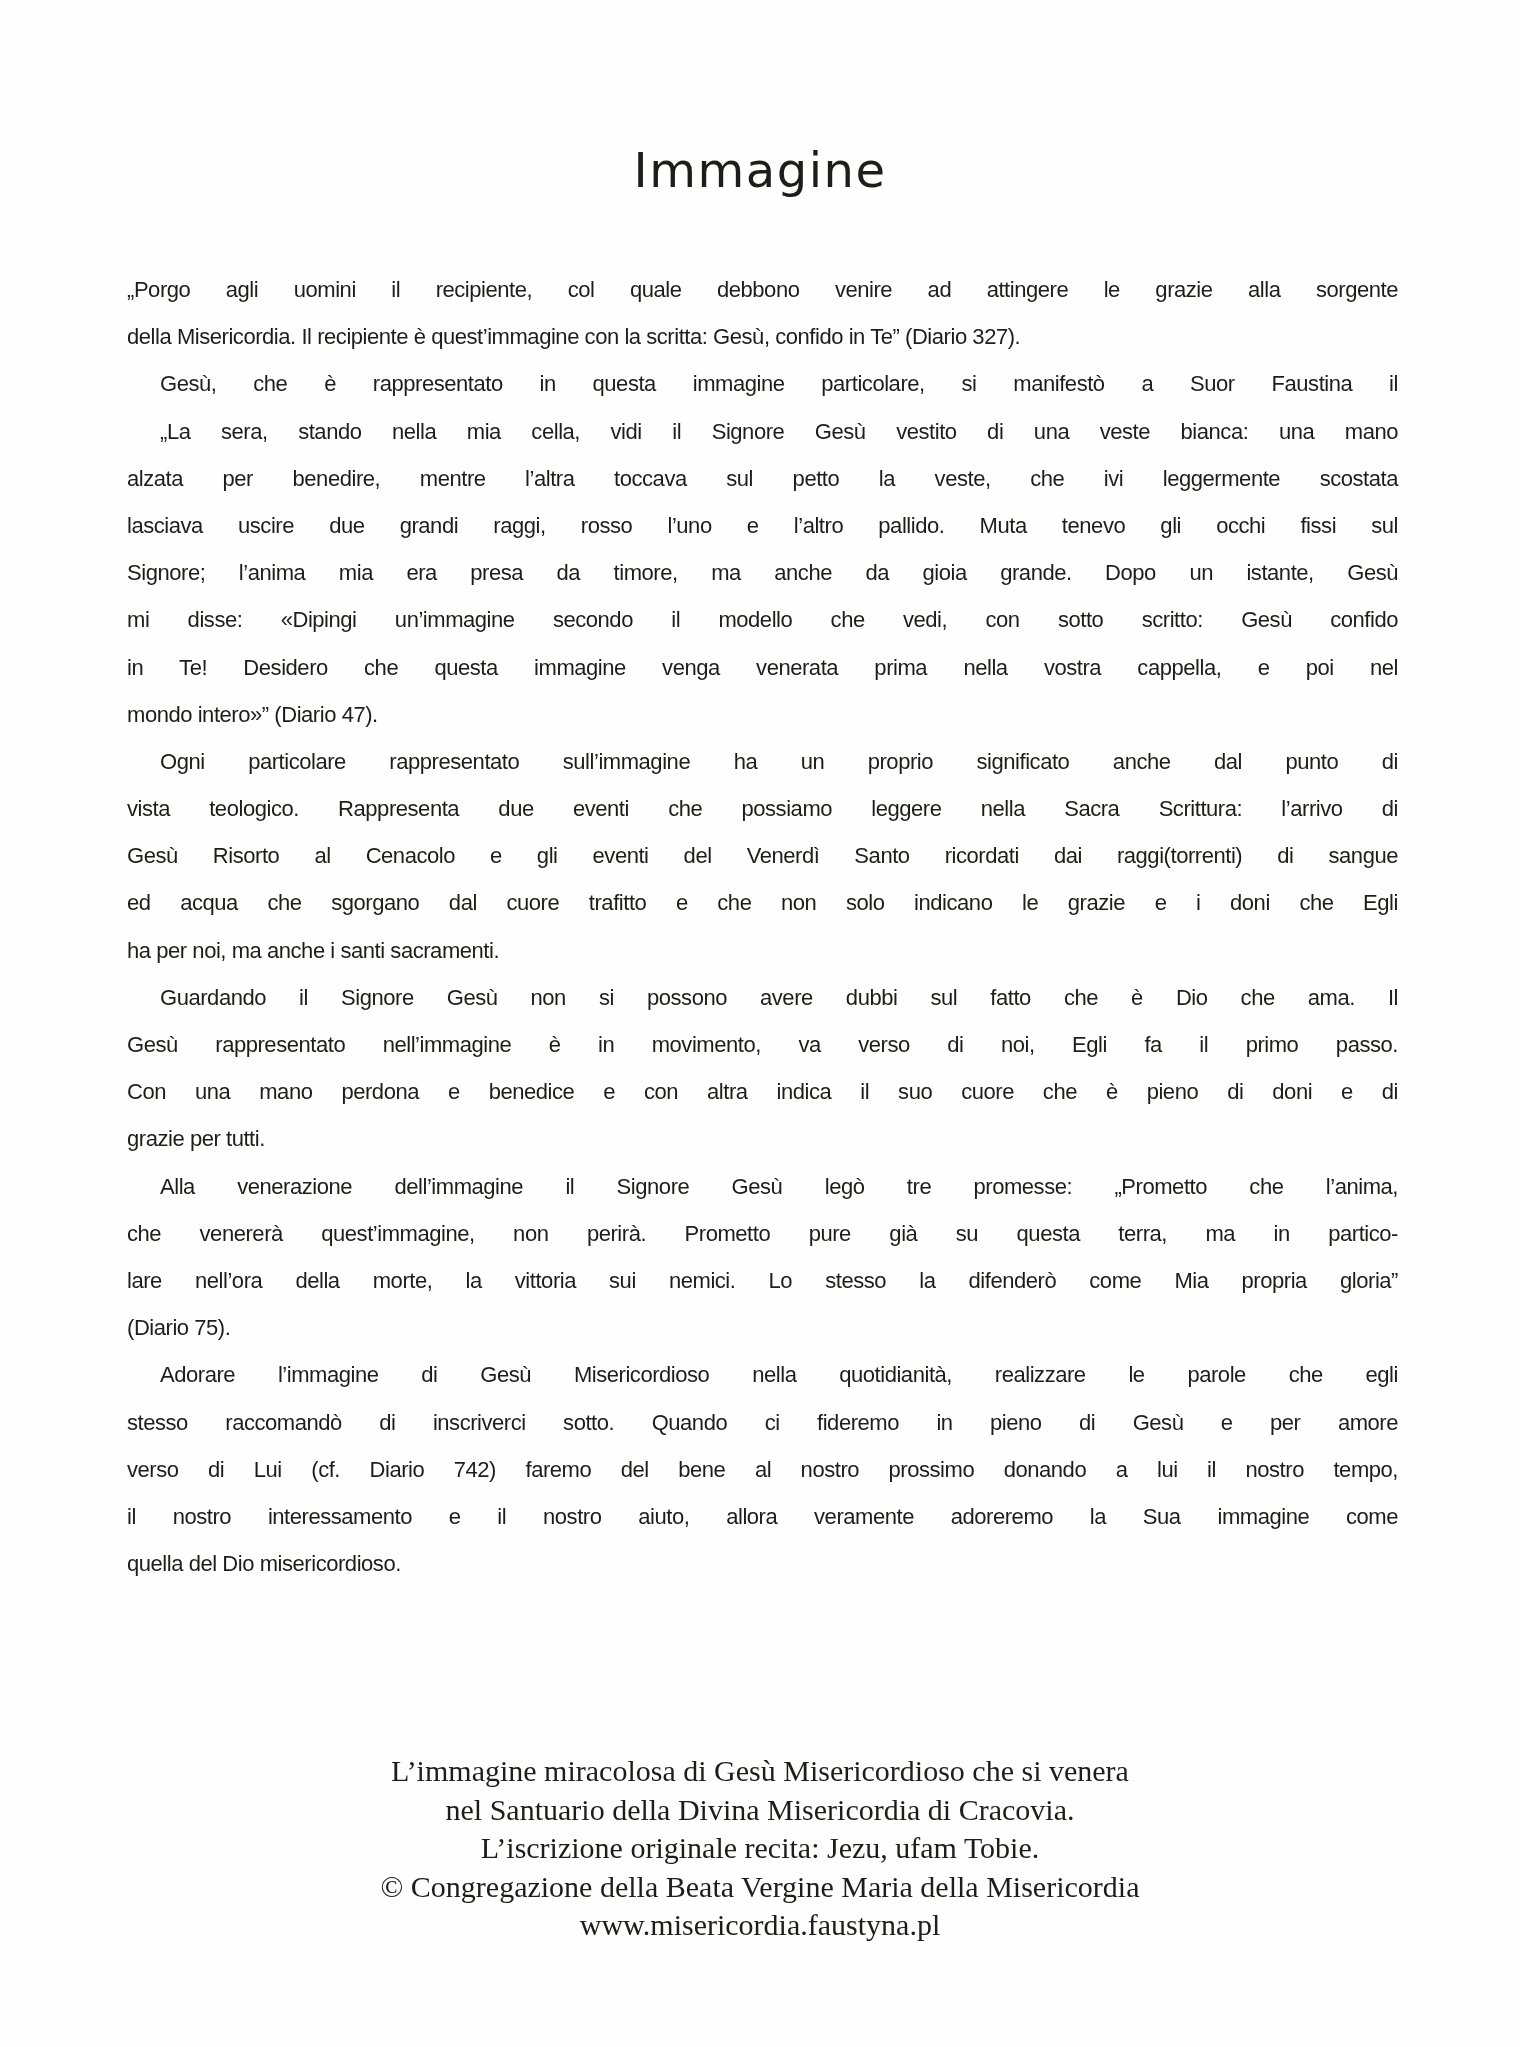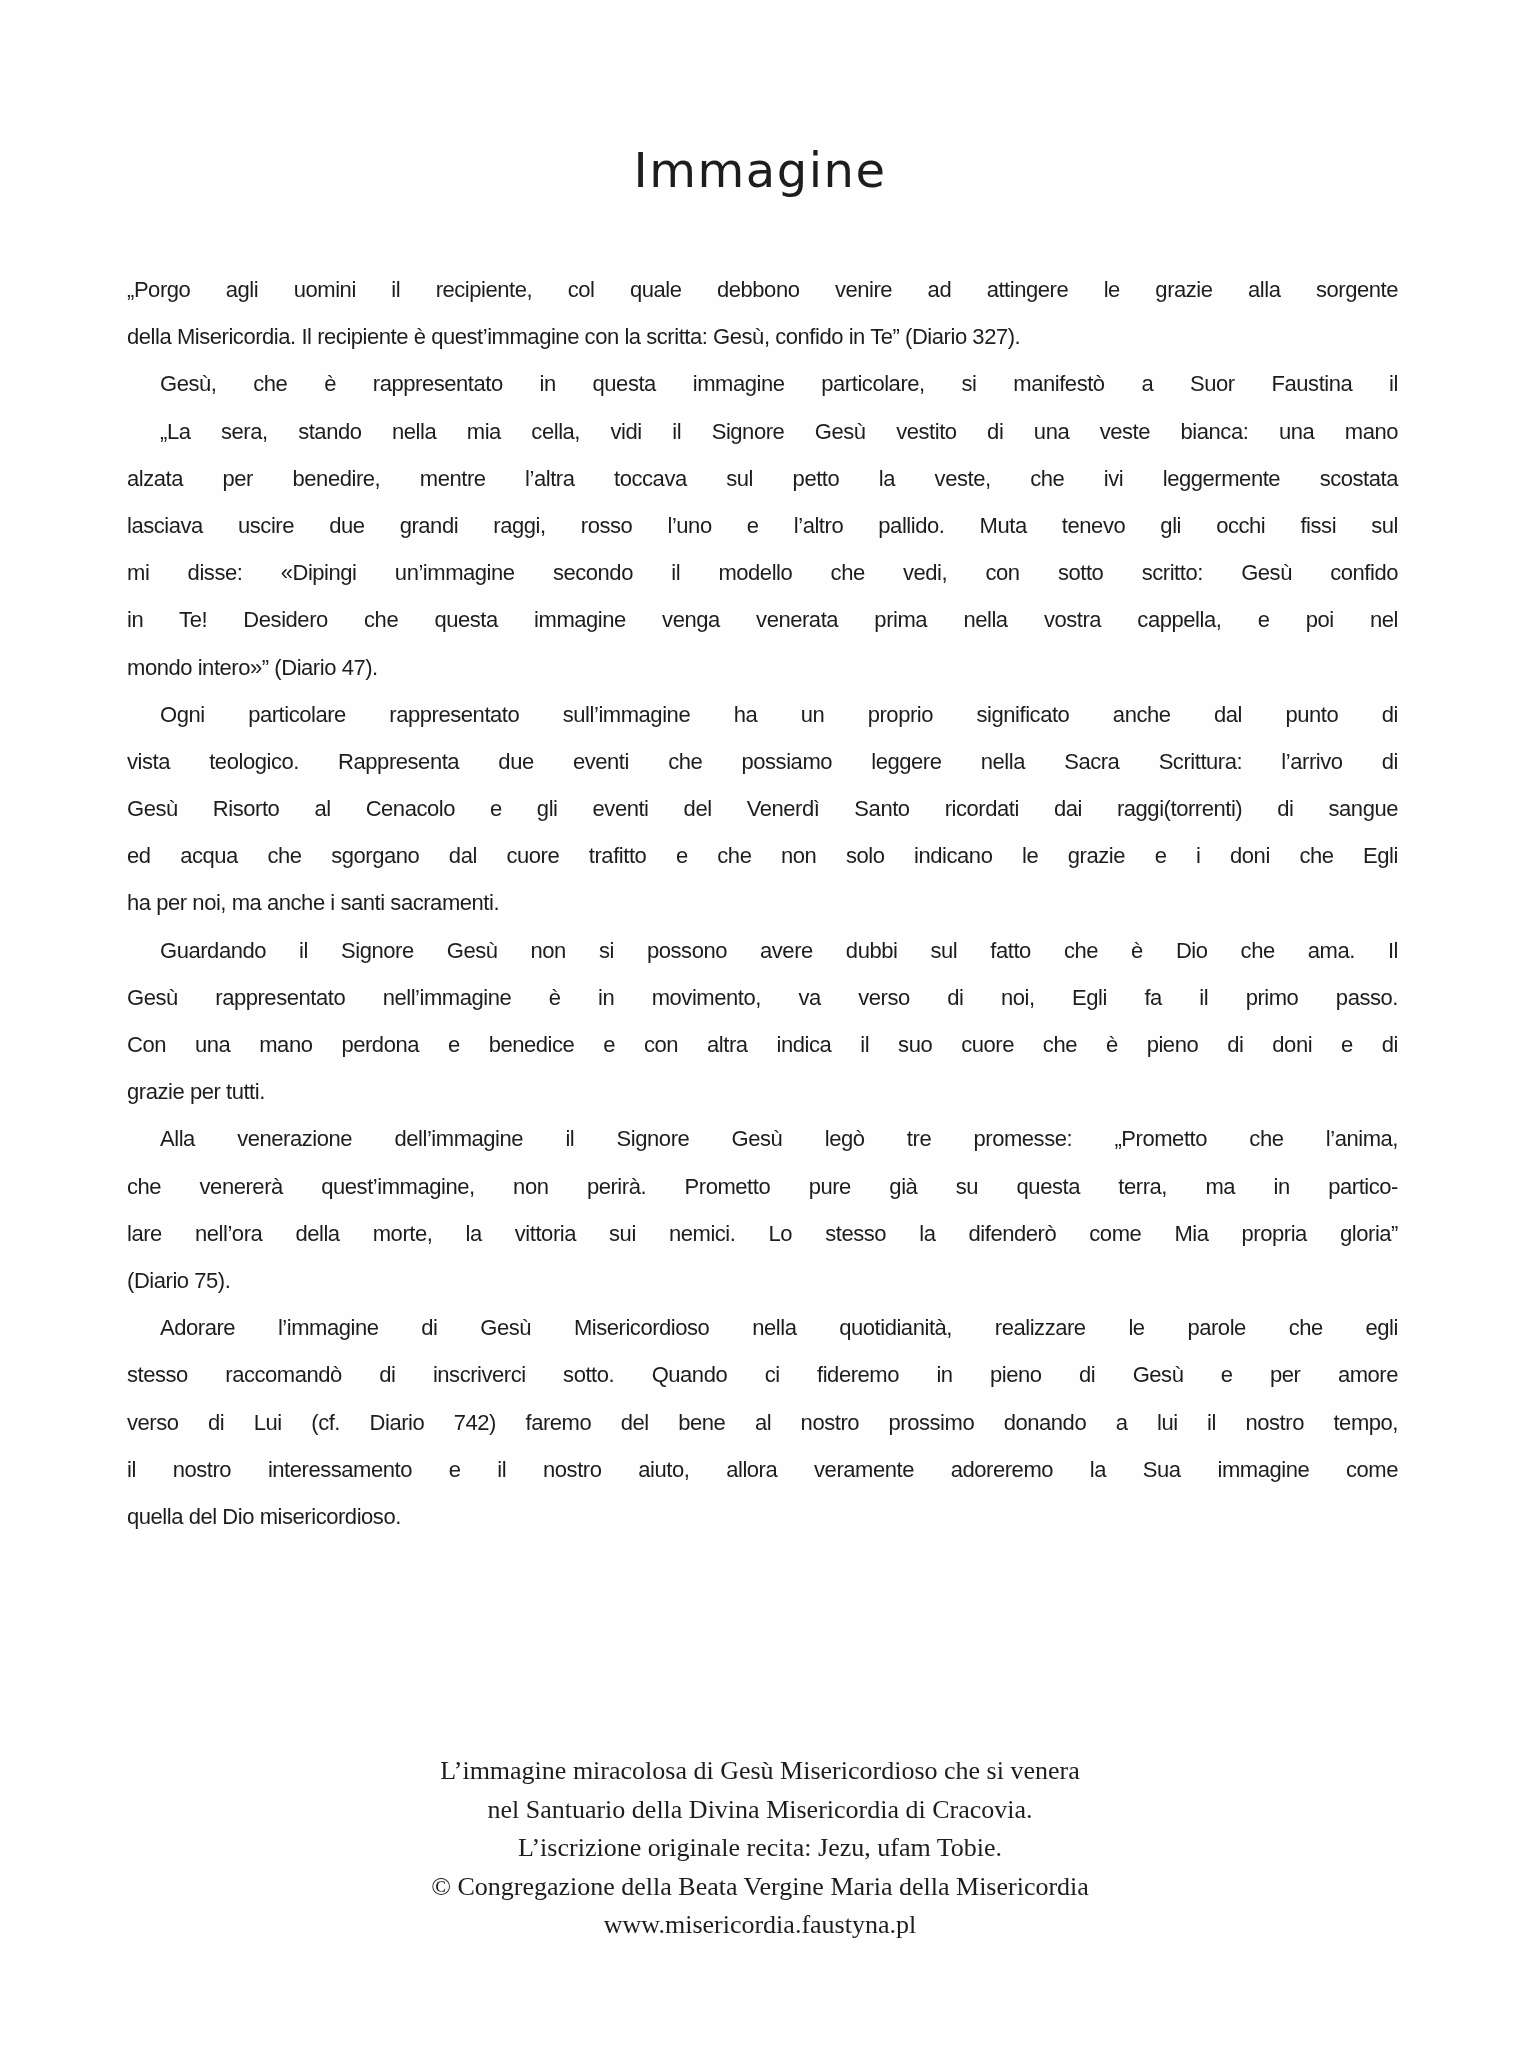--- a/index.html
+++ b/index.html
@@ -51,21 +51,21 @@
     .line.last {
       text-align-last: left;
     }
     .caption {
       position: absolute;
       top: 1752px;
       left: 0;
       width: 1520px;
       text-align: center;
       font-family: "Liberation Serif", serif;
-      font-size: 26px;
+      font-size: 30px;
       line-height: 38.5px;
       color: #1d1d1b;
     }
     .caption-line {
       display: block;
       white-space: nowrap;
     }
   </style>
 </head>
 <body>
@@ -80,20 +80,21 @@
   </div>
 
   <div>
     <span class="line indent">Gesù, che è rappresentato in questa immagine particolare, si manifestò a Suor Faustina il</span>
   </div>
 
   <div>
     <span class="line indent">„La sera, stando nella mia cella, vidi il Signore Gesù vestito di una veste bianca: una mano</span>
     <span class="line">alzata per benedire, mentre l’altra toccava sul petto la veste, che ivi leggermente scostata</span>
     <span class="line">lasciava uscire due grandi raggi, rosso l’uno e l’altro pallido. Muta tenevo gli occhi fissi sul</span>
+    <span class="line">Signore; l’anima mia era presa da timore, ma anche da gioia grande. Dopo un istante, Gesù</span>
     <span class="line">mi disse: «Dipingi un’immagine secondo il modello che vedi, con sotto scritto: Gesù confido</span>
     <span class="line">in Te! Desidero che questa immagine venga venerata prima nella vostra cappella, e poi nel</span>
     <span class="line last">mondo intero»” (Diario 47).</span>
   </div>
 
   <div>
     <span class="line indent">Ogni particolare rappresentato sull’immagine ha un proprio significato anche dal punto di</span>
     <span class="line">vista teologico. Rappresenta due eventi che possiamo leggere nella Sacra Scrittura: l’arrivo di</span>
     <span class="line">Gesù Risorto al Cenacolo e gli eventi del Venerdì Santo ricordati dai raggi(torrenti) di sangue</span>
     <span class="line">ed acqua che sgorgano dal cuore trafitto e che non solo indicano le grazie e i doni che Egli</span>

